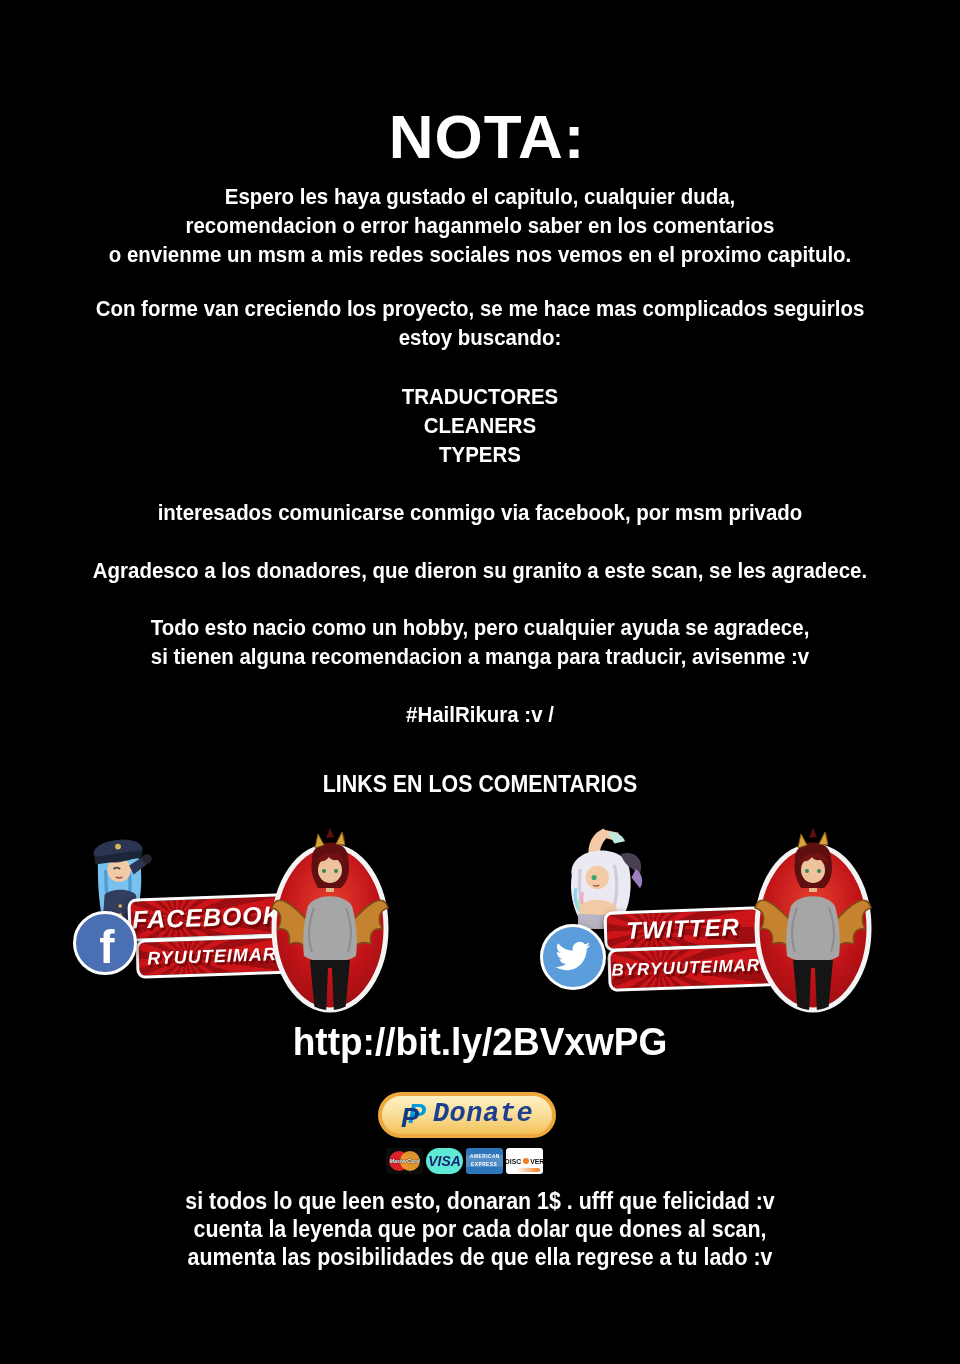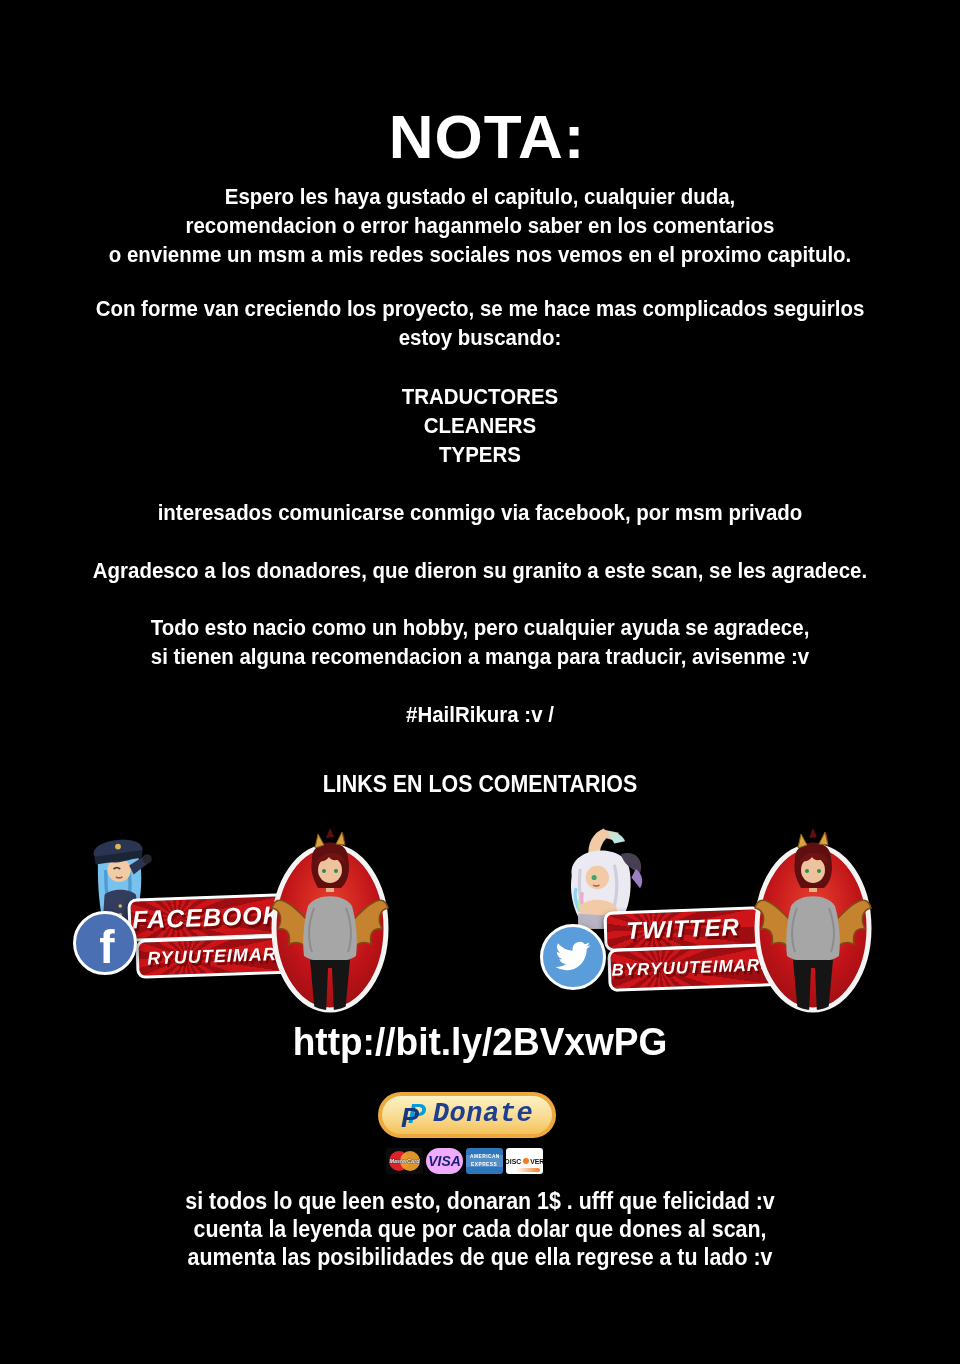--- a/index.html
+++ b/index.html
@@ -59,21 +59,21 @@
          display:flex;gap:3px;}
   .card{position:relative;width:37px;height:26px;border-radius:3px;overflow:hidden;
         display:flex;align-items:center;justify-content:center;}
   .card.mc{background:#0c0c0c;}
   .mc-c{position:absolute;top:3px;width:20px;height:20px;border-radius:50%;}
   .mc-red{left:3px;background:#d9222a;}
   .mc-yel{left:14px;background:#f1a02f;opacity:.92;}
   .mc-txt{position:relative;z-index:2;color:#fff;font-size:10px;font-style:italic;
           font-weight:700;transform:scale(.55);white-space:nowrap;
           text-shadow:0 0 2px #000,0 0 2px #000;}
-  .card.visa{background:#f0abfc;border-radius:13px;}
+  .card.visa{background:#5eead4;border-radius:13px;}
   .visa-txt{color:#1a1f71;font-weight:700;font-style:italic;font-size:14px;letter-spacing:0;}
   .card.amex{background:#2e76bb;flex-direction:column;}
   .amex-band{position:absolute;left:0;top:7px;width:37px;height:12px;background:rgba(255,255,255,.18);}
   .amex-txt{position:relative;color:#fff;font-weight:700;font-size:10px;line-height:8px;
             transform:scale(.48);white-space:nowrap;letter-spacing:1px;}
   .card.disc{background:#fff;}
   .disc-row{display:flex;align-items:center;}
   .disc-txt{color:#111;font-weight:700;font-size:10px;transform:scale(.68);
             transform-origin:center;white-space:nowrap;letter-spacing:0;}
   .disc-ball{width:6px;height:6px;border-radius:50%;background:#f47b20;margin:0 -2px;}

